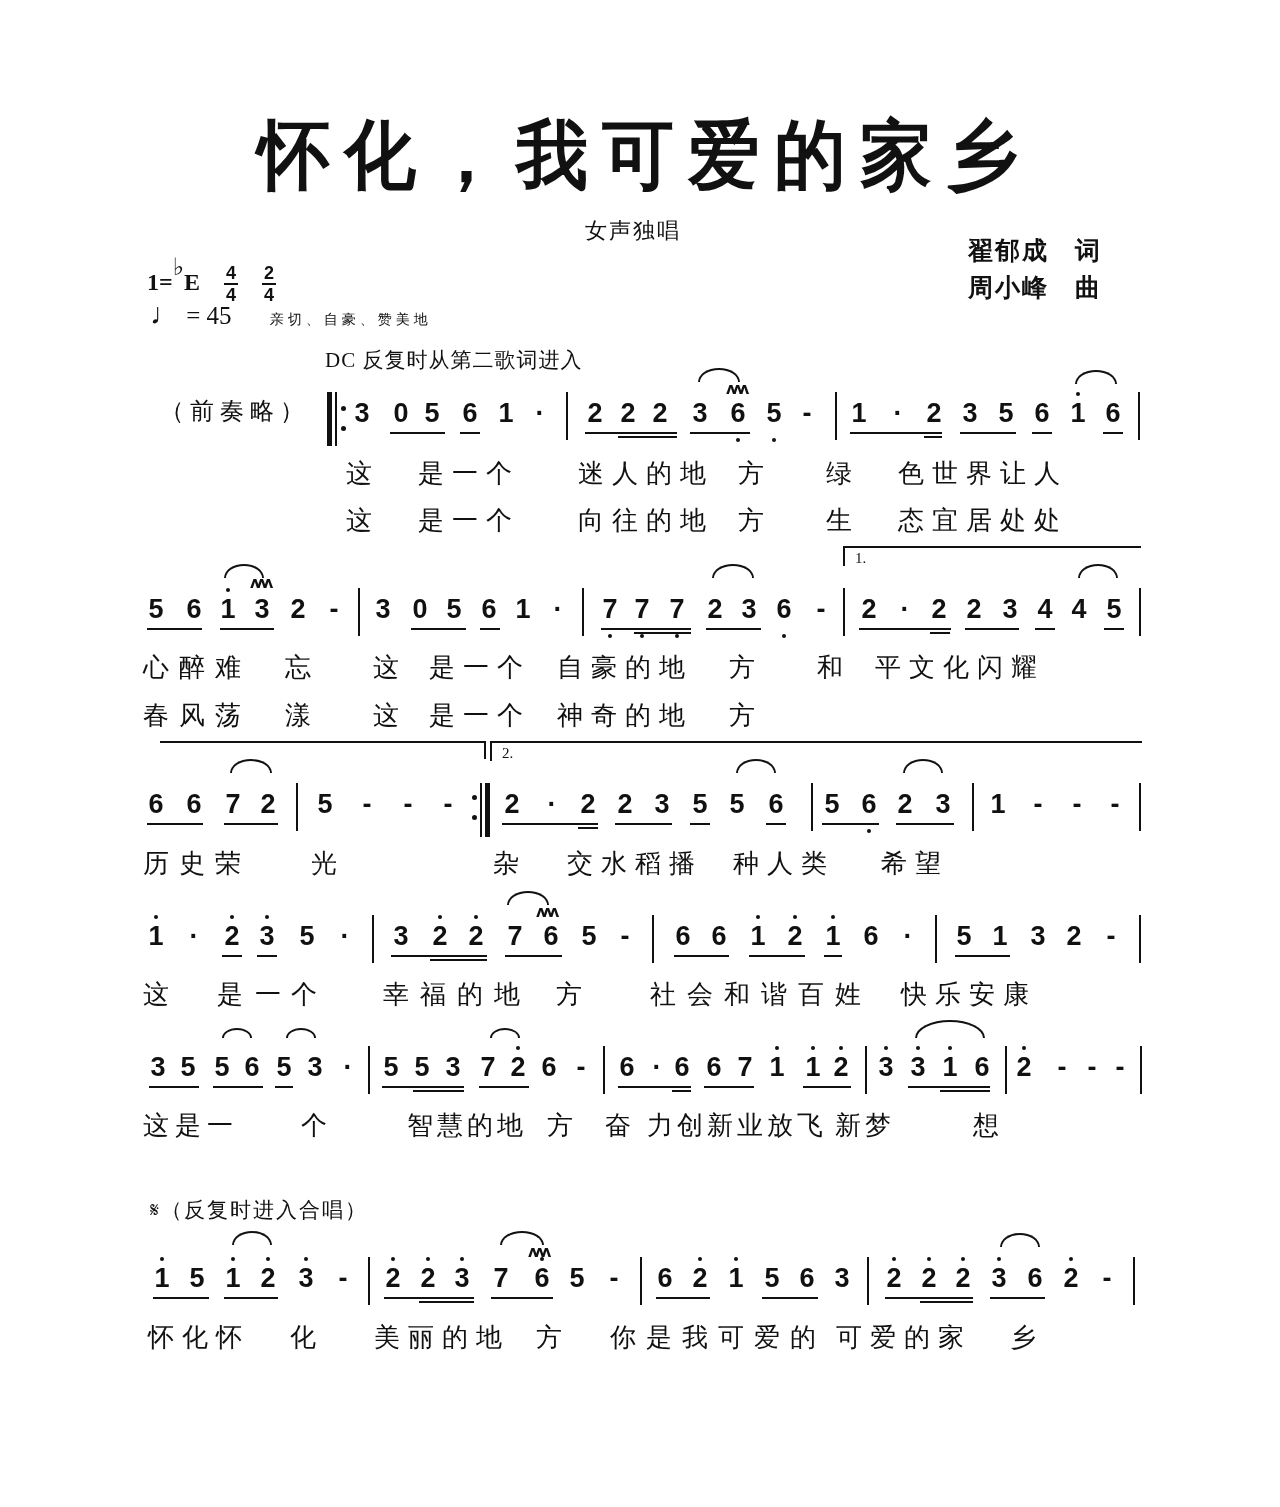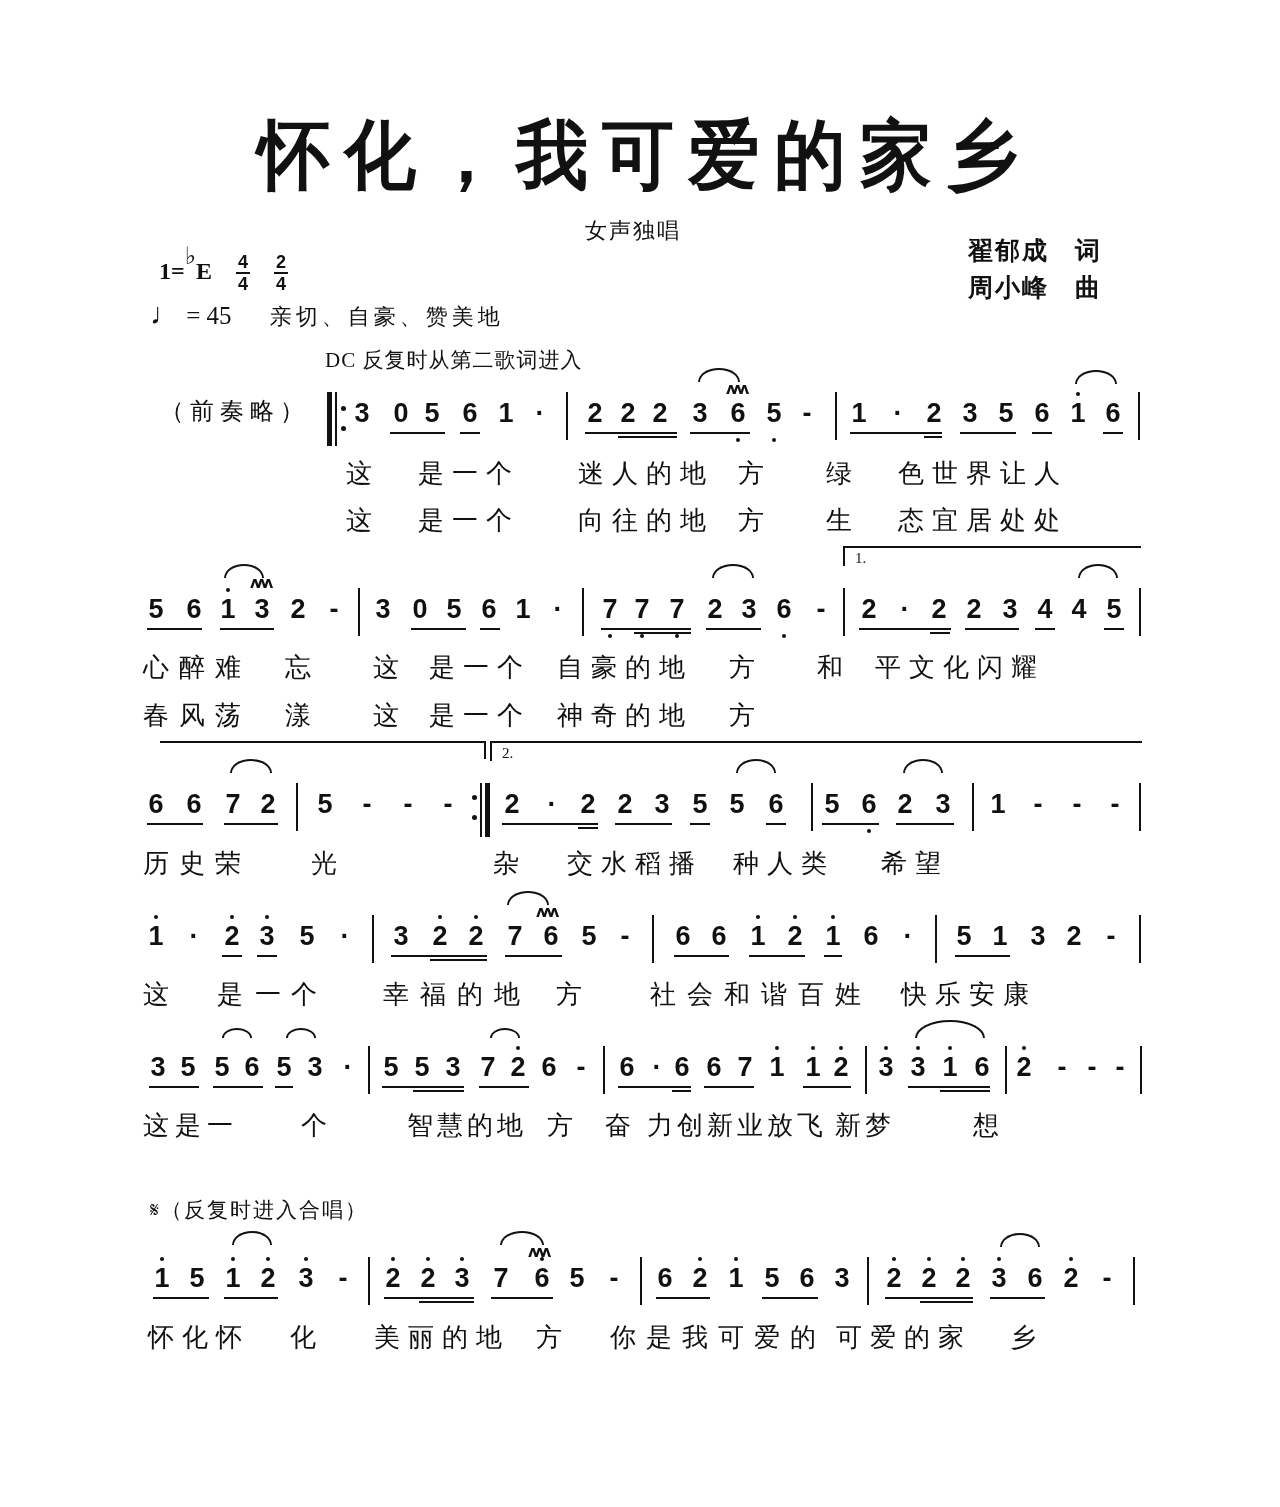--- a/index.html
+++ b/index.html
@@ -4,28 +4,28 @@
 <style>
   html, body { margin:0; padding:0; background:#ffffff; }
   body { width:1280px; height:1507px; position:relative; overflow:hidden;
          font-family:"DejaVu Sans", sans-serif; color:#111; }
   .abs { position:absolute; white-space:nowrap; }
   .title { left:0; width:1290px; top:108px; text-align:center; font-size:72px; font-weight:bold;
            letter-spacing:14px; font-family:"DejaVu Sans", sans-serif; transform:scaleY(1.05); }
   .subtitle { left:585px; top:216px; font-size:22px; letter-spacing:2px; }
   .credit { font-size:25px; font-weight:bold; letter-spacing:2px; }
   .credit .role { display:inline-block; margin-left:26px; }
-  .key { left:147px; top:248px; font-size:24px; font-family:"Liberation Serif", serif; font-weight:bold;margin-left:12px; }
+  .key { left:147px; top:259px; font-size:24px; font-family:"Liberation Serif", serif; font-weight:bold; }
   .key sup { font-size:24px; position:relative; top:-6px; font-weight:normal; }
   .frac { display:inline-block; text-align:center; vertical-align:middle; font-size:18px; font-weight:bold;
           line-height:20px; margin-left:18px; font-family:"Liberation Sans", sans-serif; }
   .frac span { display:block; }
   .frac .num { border-bottom:2px solid #111; padding:0 2px; }
   .tempo { left:150px; top:297px; font-size:25px; font-family:"Liberation Serif", serif; }
-  .tempo .style { margin-left:32px; letter-spacing:4px; font-family:Liberation Serif, serif; font-size:22px; }
+  .tempo .style { margin-left:32px; letter-spacing:4px; font-family:Liberation Serif, serif; font-size:14px; }
   .dc { left:325px; top:346px; font-size:21px; font-family:"Liberation Serif", serif; letter-spacing:1px; }
   .intro { left:160px; top:395px; font-size:24px; letter-spacing:6px; }
 
   .staff { position:absolute; left:0; height:56px; width:1280px; }
   .note { position:absolute; font-family:"Liberation Sans", sans-serif; font-weight:bold; font-size:27px;
           width:24px; text-align:center; line-height:30px; }
   .note .hi { position:absolute; left:10px; top:-6px; width:4px; height:4px; border-radius:50%; background:#111; }
   .note .lo { position:absolute; left:10px; bottom:-14px; width:4px; height:4px; border-radius:50%; background:#111; }
   .ul { position:absolute; height:2px; background:#111; }
   .bar { position:absolute; width:2px; background:#111; height:48px; }

